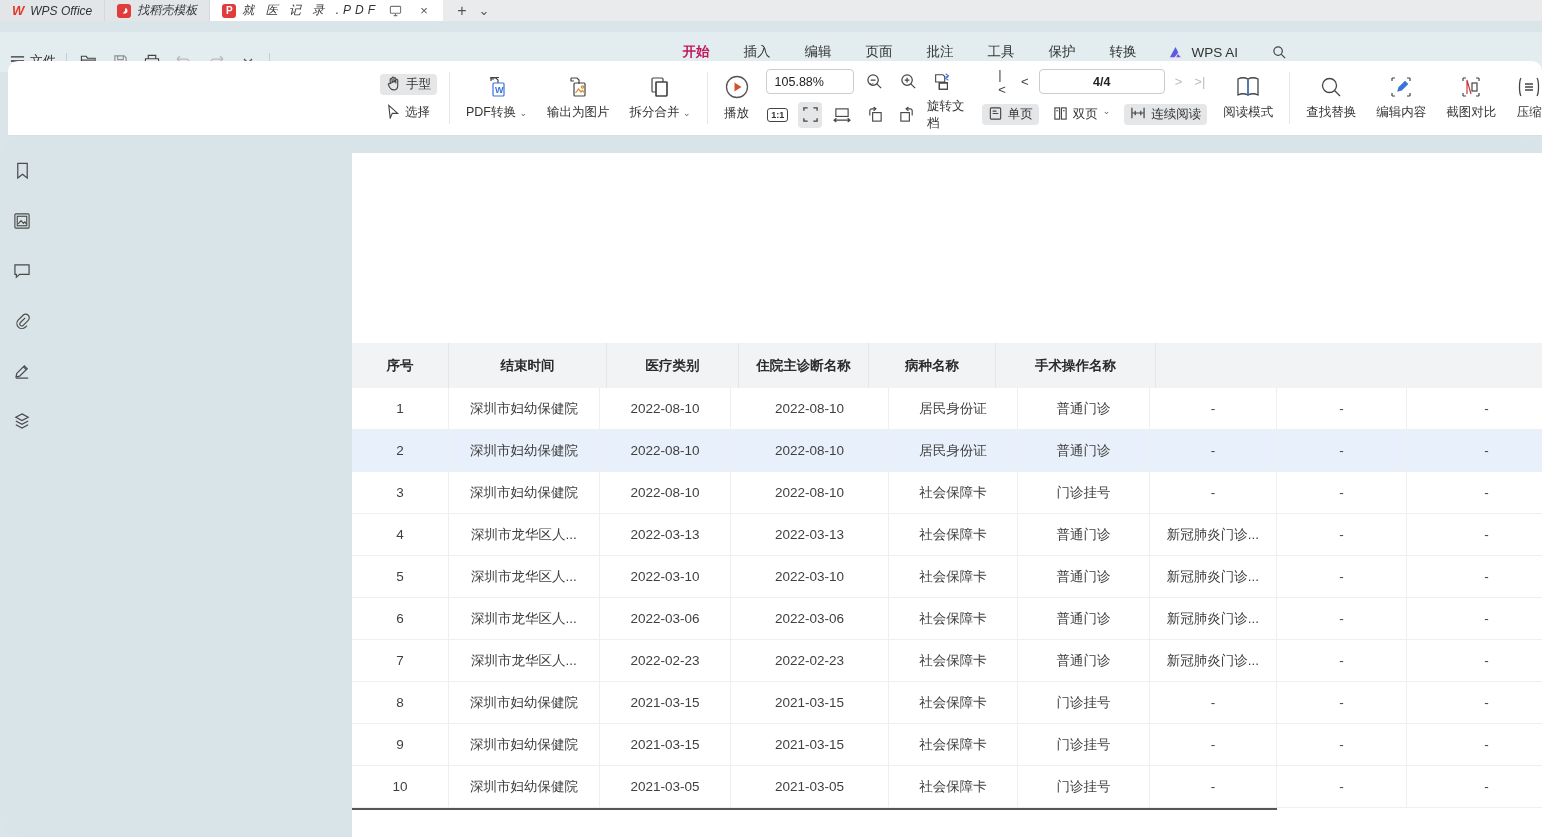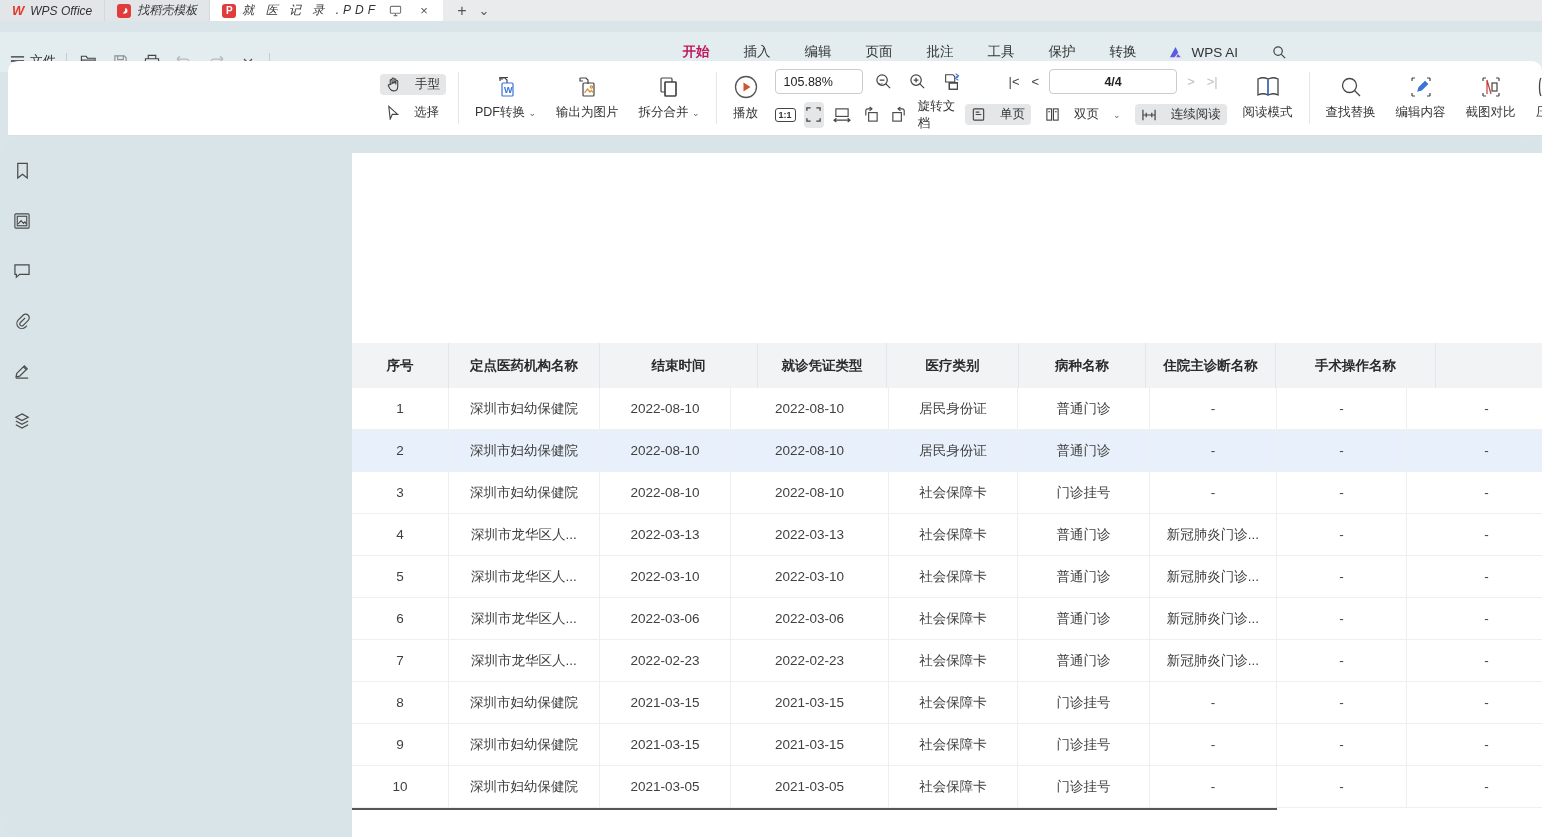--- a/index.html
+++ b/index.html
@@ -34,21 +34,21 @@
   .mitem.active::after { content:""; position:absolute; left:50%; transform:translateX(-50%);
     bottom:3px; width:26px; height:3px; background:#c3392f; border-radius:2px; }
   .ai { display:flex; align-items:center; gap:8px; font-size:13.5px; color:#333; }
 
   
   .ribbon { position:absolute; top:61px; left:8px; right:0; height:75px; background:#fff;
     border-radius:10px 10px 0 0; border-bottom:1px solid #d9dfe2;
     display:flex; align-items:center; gap:12px; padding-left:372px; }
   .vdiv { width:1px; height:52px; background:#e7e7e7; flex:none; }
   .stack2 { display:flex; flex-direction:column; gap:7px; }
-  .rowbtn { display:flex; align-items:center; gap:14px; font-size:12.5px; color:#333;
+  .rowbtn { display:flex; align-items:flex-start; gap:5px; font-size:12.5px; color:#333;
     padding:2px 6px; border-radius:4px; cursor:default; white-space:nowrap; }
   .rowbtn.on { background:#e4e6e8; }
   .bigbtn { display:flex; flex-direction:column; align-items:center; gap:5px;
     font-size:12.5px; color:#333; padding:2px 4px; white-space:nowrap; cursor:default; }
   .chev { font-size:9px; color:#666; }
   .trow { display:flex; align-items:center; gap:8px; height:26px; }
   .zoombox { width:88px; height:25px; border:1px solid #c7cdd1; border-radius:4px;
     display:flex; align-items:center; justify-content:flex-start; padding:0 8px; font-size:12.5px; color:#222;gap:44px; }
   .pagebox { width:128px; height:25px; border:1px solid #c7cdd1; border-radius:4px;
     display:flex; align-items:center; justify-content:center; font-size:12.5px; font-weight:bold; color:#222; }
@@ -409,26 +409,24 @@
         <path d="M9.5 2L16 5.5 9.5 9 3 5.5z"></path>
           <path d="M3 9.5L9.5 13 16 9.5M3 13.5L9.5 17 16 13.5"></path>
         </svg>
     </span>
   </div>
 
   <div class="page">
     <div class="tbl">
       <div class="thead">
           <div class="th c0">序号</div>
-          <div class="th c1">定点医药机构名称</div>
           <div class="th c3">结束时间</div>
-          <div class="th c4">就诊凭证类型</div>
           <div class="th c5">医疗类别</div>
+          <div class="th c7">住院主诊断名称</div>
           <div class="th c6">病种名称</div>
-          <div class="th c7">住院主诊断名称</div>
           <div class="th c8">手术操作名称</div>
         </div>
       <div>
           <div class="tr">
             <div class="td c0">1</div>
             <div class="td c1">深圳市妇幼保健院</div>
             <div class="td c2">2022-08-10</div>
             <div class="td c3">2022-08-10</div>
             <div class="td c4">居民身份证</div>
             <div class="td c5">普通门诊</div>

